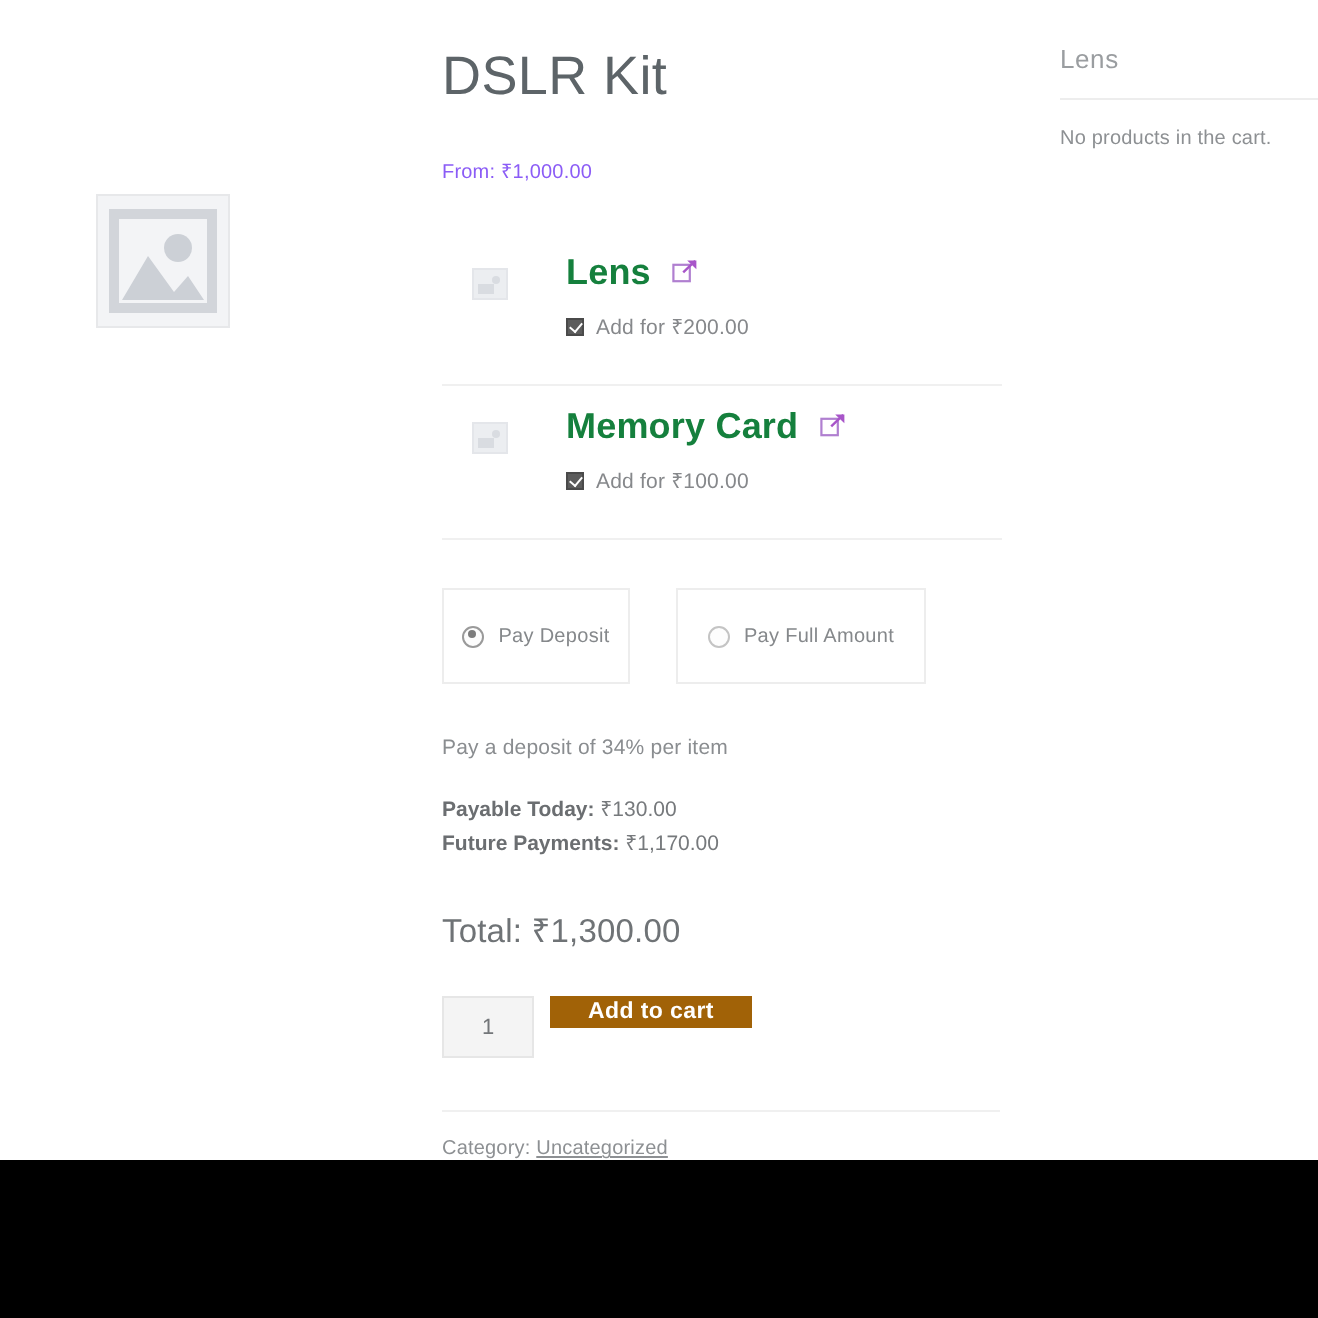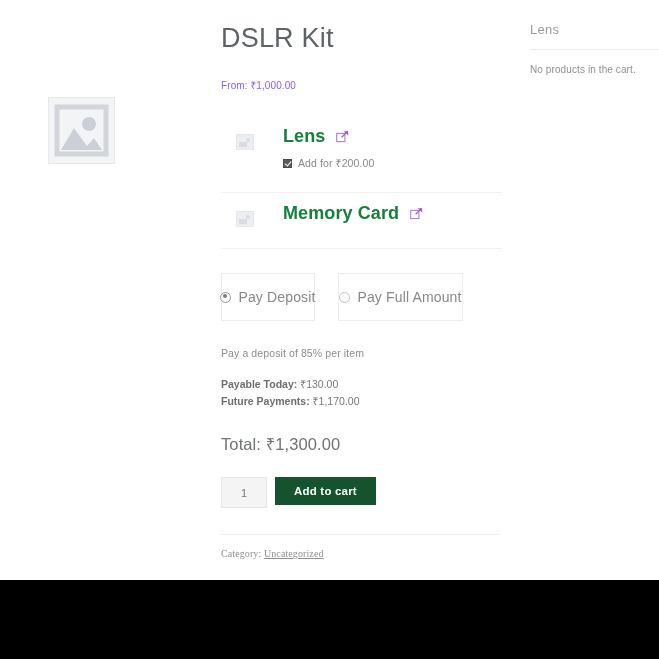--- a/index.html
+++ b/index.html
@@ -188,21 +188,21 @@
     content: "";
     position: absolute;
     left: 1.5px;
     top: 1.5px;
     width: 4px;
     height: 4px;
     border-radius: 50%;
     background: #7d7d7d;
   }
   .deposit-label {
-    font-size: 14px;
+    font-size: 10px;
     color: #85888b;
     letter-spacing: 0.15px;
     white-space: nowrap;
   }
 
   
   .deposit-note {
     margin-top: 26px;
     font-size: 10.5px;
     color: #8a8d90;
@@ -236,43 +236,42 @@
     background: #f4f4f4;
     border: 1px solid #e6e6e6;
     box-sizing: border-box;
     text-align: center;
     font-size: 11px;
     color: #737679;
     font-family: "Liberation Sans", sans-serif;
     padding: 0;
   }
   .add-to-cart {
-    height: 28px;
+    height: 16px;
     padding: 0 19px;
-    background: #14532d;
+    background: #a16207;
     color: #ffffff;
     border: none;
     font-size: 11.5px;
     font-weight: 700;
     letter-spacing: 0.2px;
     font-family: "Liberation Sans", sans-serif;
     cursor: pointer;
   }
 
   .meta-sep {
     margin-top: 26px;
     border-top: 1px solid #f0f0f0;
     width: 279px;
   }
   .category-line {
     margin-top: 13px;
     font-size: 10px;
     color: #8d9093;
     letter-spacing: 0.1px;
-    font-family: Liberation Serif, serif;
   }
   .category-line a {
     color: #8d9093;
     text-decoration: underline;
   }
 
   
   .sidebar {
     position: absolute;
     left: 530px;
@@ -353,37 +352,41 @@
         <span class="addon-thumb"></span>
         <div class="addon-main">
           <span class="addon-name">Memory Card</span>
           <span class="ext-link-icon">
             <svg width="13" height="13" viewBox="0 0 13 13" xmlns="http://www.w3.org/2000/svg">
               <rect x="0.7" y="3.4" width="8.2" height="8.2" fill="none" stroke="#b07fd0" stroke-width="1.1"></rect>
               <path d="M5.6 7.2 L11.6 1.4" stroke="#a855c9" stroke-width="1.2" fill="none"></path>
               <path d="M7.6 1.2 L12.2 1.2 L12.2 5.6 Z" fill="#a855c9"></path>
             </svg>
           </span>
+          <div class="addon-check-line">
+            <span class="checkbox"></span>
+            <span>Add for  ₹100.00</span>
+          </div>
         </div>
       </div>
 
     </div>
 
     <div class="deposit-options">
       <div class="deposit-box">
         <span class="radio checked"></span>
         <span class="deposit-label">Pay Deposit</span>
       </div>
       <div class="deposit-box wide">
         <span class="radio"></span>
         <span class="deposit-label">Pay Full Amount</span>
       </div>
     </div>
 
-    <div class="deposit-note">Pay a deposit of 85% per item</div>
+    <div class="deposit-note">Pay a deposit of 34% per item</div>
 
     <div class="pay-lines">
       <div>
         <b>Payable Today:</b><span> ₹130.00</span>
       </div>
       <div>
         <b>Future Payments:</b><span> ₹1,170.00</span>
       </div>
     </div>
 

